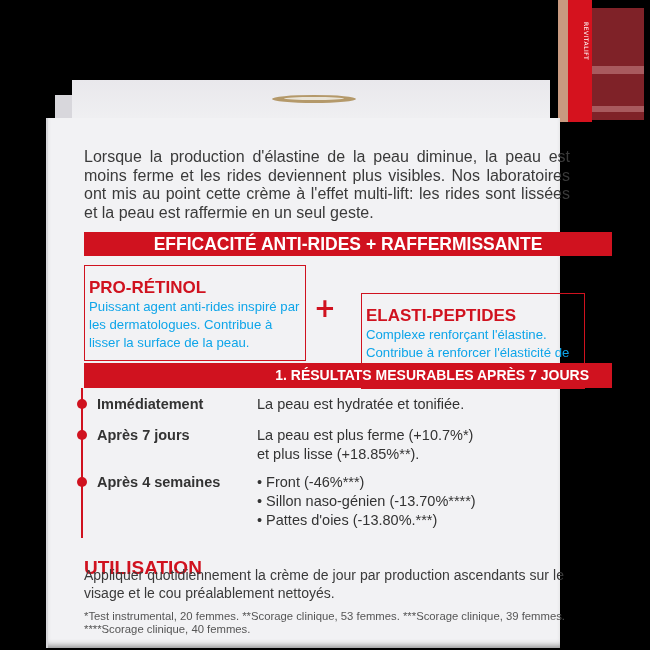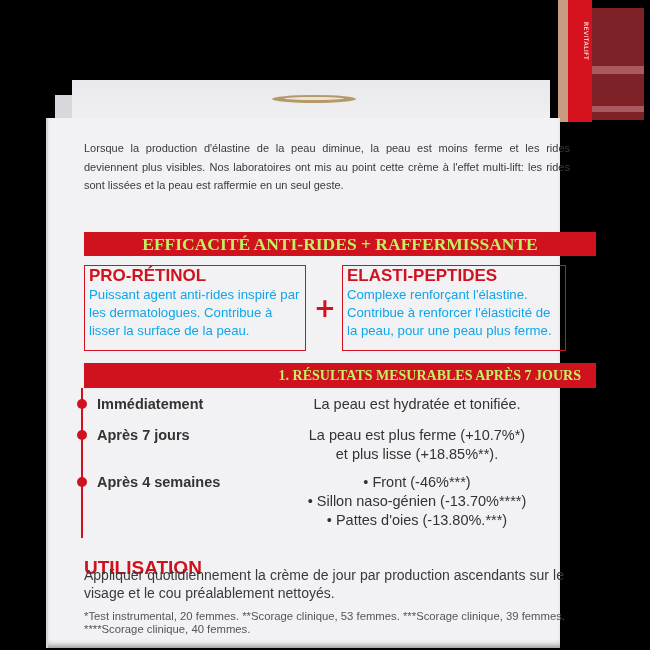--- a/index.html
+++ b/index.html
@@ -10,35 +10,35 @@
   .tab-shadow .stripe2{position:absolute;left:0;top:98px;width:52px;height:6px;background:#a85a5e;}
   .tab .face{position:absolute;left:0;top:0;width:10px;height:122px;background:#c89a80;}
   .tab .lbl{position:absolute;left:12px;top:22px;width:20px;font-size:6px;color:#fff;writing-mode:vertical-rl;letter-spacing:.5px;}
   .lid-step{position:absolute;left:55px;top:95px;width:20px;height:30px;background:#d8d7dc;}
   .box{position:absolute;left:46px;top:118px;width:512px;height:530px;background:#f2f2f4;border-left:2px solid #d6d6da;box-shadow:inset 0 -6px 6px -4px #888;}
   .lid-top{position:absolute;left:72px;top:80px;width:478px;height:42px;background:linear-gradient(#e9e8ec,#f0f0f2);}
   .logo{position:absolute;left:272px;top:95px;width:84px;height:8px;border-radius:50%;background:#b4996a;}
   .logo:after{content:"";position:absolute;left:12px;top:2px;width:60px;height:3px;border-radius:50%;background:#e9e4d8;}
   .content{position:absolute;left:84px;top:130px;width:486px;color:#333;}
   .title{color:#d0121f;font-weight:bold;font-size:23px;text-align:center;letter-spacing:-.5px;line-height:26px;font-family:"Liberation Sans",sans-serif;}
-  .intro{font-size:11px;line-height:18.5px;color:#3a3a3a;font-family:"Liberation Sans",sans-serif;text-align:justify;margin-top:9px;}
-  .redbar{background:#d0121f;color:#bef264;font-weight:bold;font-family:Liberation Serif, serif;font-size:17.5px;line-height:24px;padding:0 15px;white-space:nowrap;}
+  .intro{font-size:16px;line-height:18.5px;color:#3a3a3a;font-family:"Liberation Sans",sans-serif;text-align:justify;margin-top:18px;}
+  .redbar{background:#d0121f;color:#ffffff;font-weight:bold;font-family:Liberation Sans, sans-serif;font-size:17.5px;line-height:24px;padding:0 23px;white-space:nowrap;}
   .bar1{position:absolute;left:84px;top:232px;width:482px;text-align:center;}
-  .ing{position:absolute;top:265px;height:86px;border:1.5px solid #d0121f;padding:0 4px;box-sizing:border-box;}
+  .ing{position:absolute;top:265px;height:96px;border:1.5px solid #d0121f;padding:12px 4px;box-sizing:border-box;}
   .ing1{left:84px;width:222px;}
-  .ing2{left:342px;width:224px;}
+  .ing2{left:361px;width:224px;margin-top:28px;}
   .ing .h{color:#d0121f;font-weight:bold;font-size:17px;line-height:20px;font-family:"Liberation Sans",sans-serif;}
   .ing .d{font-size:13.2px;line-height:18px;color:#0ea5e9;font-family:"Liberation Sans",sans-serif;}
   .plus{position:absolute;left:314px;top:295px;color:#d0121f;font-weight:bold;font-size:26px;line-height:26px;}
   .bar2{position:absolute;left:84px;top:363px;width:482px;text-align:right;font-size:14px;line-height:25px;}
   .timeline{position:absolute;left:81px;top:388px;width:2px;height:150px;background:#d0121f;}
   .dot{position:absolute;left:77px;width:10px;height:10px;border-radius:50%;background:#d0121f;}
   .row{position:absolute;left:97px;font-size:14.5px;line-height:19px;color:#333;font-family:"Liberation Sans",sans-serif;}
   .row .k{position:absolute;left:0;width:160px;font-weight:bold;white-space:nowrap;}
-  .row .v{position:absolute;left:160px;width:320px;text-align:center;}
+  .row .v{position:absolute;left:160px;width:320px;}
   .usage-title{position:absolute;left:84px;top:557px;color:#d0121f;font-weight:bold;font-size:19px;font-family:"Liberation Sans",sans-serif;}
   .usage{position:absolute;left:84px;top:566px;width:480px;font-size:14px;line-height:18px;color:#3a3a3a;text-align:justify;text-align-last:left;font-family:"Liberation Sans",sans-serif;}
   .foot{position:absolute;left:84px;top:610px;width:484px;font-size:11.3px;line-height:13px;color:#555;font-family:"Liberation Sans",sans-serif;}
 </style>
 </head>
 <body>
 
 <div class="tab-shadow">
     <div class="stripe1"></div>
     <div class="stripe2"></div>

